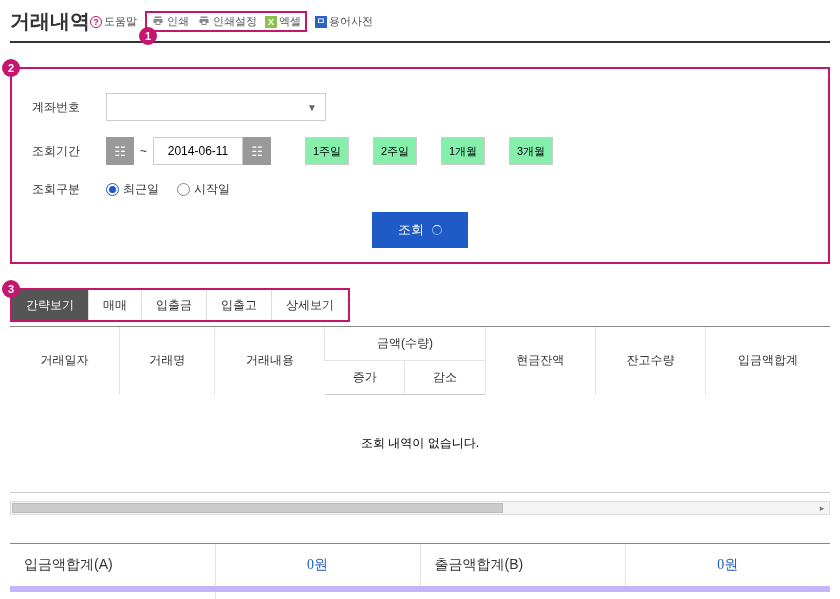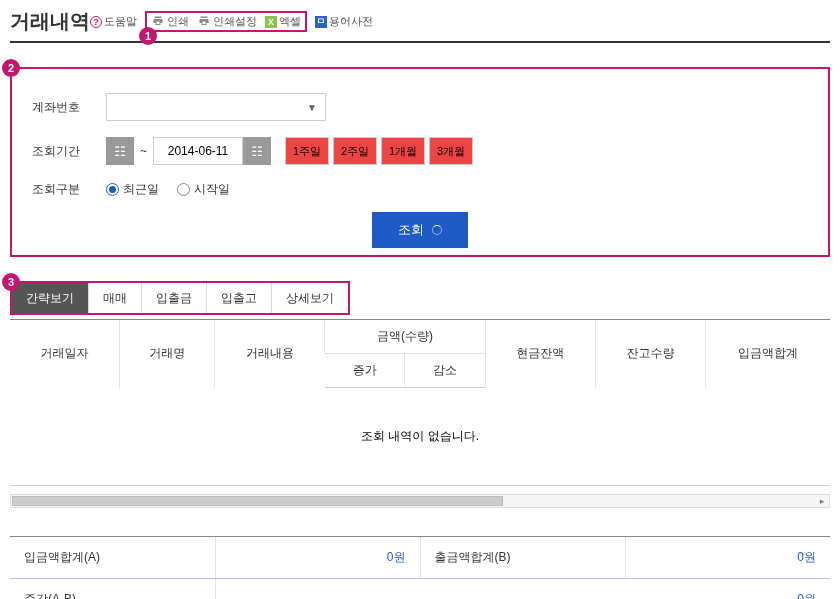--- a/index.html
+++ b/index.html
@@ -11,31 +11,31 @@
 .help-icon { color: #c5156e; font-weight: bold; border:1px solid #c5156e; border-radius:50%; width:12px; height:12px; display:inline-flex; align-items:center; justify-content:center; font-size:9px; }
 .printer-icon svg { width:14px; height:12px; }
 .excel-icon { background:#8bc34a; color:#fff; font-weight:bold; width:12px; height:12px; display:inline-flex; align-items:center; justify-content:center; font-size:9px; }
 .dict-icon { background:#2963c8; color:#fff; font-weight:bold; width:12px; height:12px; display:inline-flex; align-items:center; justify-content:center; font-size:9px; }
 .annot-box { border:2px solid #c5156e; padding:1px 4px; display:flex; gap:8px; align-items:center; }
 .annot-circle { background:#c5156e; color:#fff; border-radius:50%; width:18px; height:18px; display:flex; align-items:center; justify-content:center; font-size:11px; font-weight:bold; position:absolute; }
 
 .divider { border-top:2px solid #333; margin:2px 10px 0 10px; }
 
 .search-wrapper { position:relative; margin:24px 10px 0 10px; }
-.search-box { border:2px solid #c5156e; padding:24px 20px 7px 20px; }
+.search-box { border:2px solid #c5156e; padding:24px 20px 14px 20px; }
 .form-row { display:flex; align-items:center; margin-bottom:16px; }
 .form-label { width:74px; font-size:12px; color:#333; }
 .acct-select { width:220px; height:28px; border:1px solid #ccc; background:#fff; display:flex; align-items:center; justify-content:flex-end; padding:0 8px; cursor:pointer; }
 .caret { font-size:10px; color:#666; }
 .date-input { width:90px; height:28px; border:1px solid #ccc; text-align:center; font-size:12px; }
 .cal-btn { width:28px; height:28px; background:#999; border:none; display:inline-flex; align-items:center; justify-content:center; cursor:pointer; }
 .cal-icon { color:#fff; font-size:13px; }
 .tilde { margin:0 6px; }
 .range-btns { display:flex; gap:4px; margin-left:14px; }
-.range-btn { width:44px; height:28px; border:1px solid #ccc; background:#ef4444; font-size:11px; cursor:pointer; }
+.range-btn { width:44px; height:28px; border:1px solid #ccc; background:#86efac; font-size:11px; cursor:pointer;margin-left:20px; }
 .radio-group { display:flex; gap:18px; align-items:center; }
 .radio-item { display:flex; gap:4px; align-items:center; cursor:pointer; }
 .radio-outer { width:13px; height:13px; border:1px solid #888; border-radius:50%; display:inline-flex; align-items:center; justify-content:center; }
 .radio-outer.checked { border-color:#1e5bc6; }
 .radio-inner { width:7px; height:7px; background:#1e5bc6; border-radius:50%; }
 .submit-row { display:flex; justify-content:center; margin-top:14px; }
 .submit-btn { background:#1e5bc6; color:#fff; border:none; width:96px; height:36px; font-size:13px; display:flex; align-items:center; justify-content:center; gap:8px; cursor:pointer; }
 .spin { width:10px; height:10px; border:1.5px solid rgba(255,255,255,.5); border-top-color:#fff; border-radius:50%; }
 
 .tabs-wrapper { position:relative; margin:24px 10px 0 10px; }
@@ -50,24 +50,24 @@
 .grid th:first-child { border-left:none; }
 .grid .group-top th { border-bottom:none; }
 .empty-row td { text-align:center; padding:40px 0; font-size:12px; color:#000000; border-bottom:1px solid #ccc; }
 .hscroll { height:14px; border:1px solid #ddd; background:#f5f5f5; margin:8px 10px 0 10px; position:relative; }
 .hscroll .thumb { position:absolute; left:1px; top:1px; height:10px; width:60%; background:#ccc; border:1px solid #bbb; border-radius:0; }
 .hscroll .arrow { position:absolute; top:0; width:14px; height:12px; display:flex; align-items:center; justify-content:center; font-size:9px; color:#777; }
 .hscroll .arrow.left { left:0; }
 .hscroll .arrow.right { right:0; }
 
 .summary { margin:28px 10px 0 10px; width: calc(100% - 20px); border-collapse:collapse; }
-.summary td { border-top:1px solid #888; border-bottom:1px solid #c4b5fd; border-left:1px solid #e4e4e4; padding:12px 14px; font-size:12px; }
+.summary td { border-top:1px solid #888; border-bottom:6px solid #c4b5fd; border-left:1px solid #e4e4e4; padding:12px 14px; font-size:14px; }
 .summary tr:nth-child(2) td { border-top:none; }
 .summary td:first-child { border-left:none; }
-.summary .val { text-align:right; color:#1e5bc6; }
+.summary .val { text-align:center; color:#1e5bc6;font-family:Liberation Serif, serif; }
 </style>
 </head>
 <body>
 
 <div class="topbar">
   <div class="page-title">거래내역</div>
   <div class="top-links">
     <span class="top-link">
       <span class="help-icon">?</span>
       <span>도움말</span>

